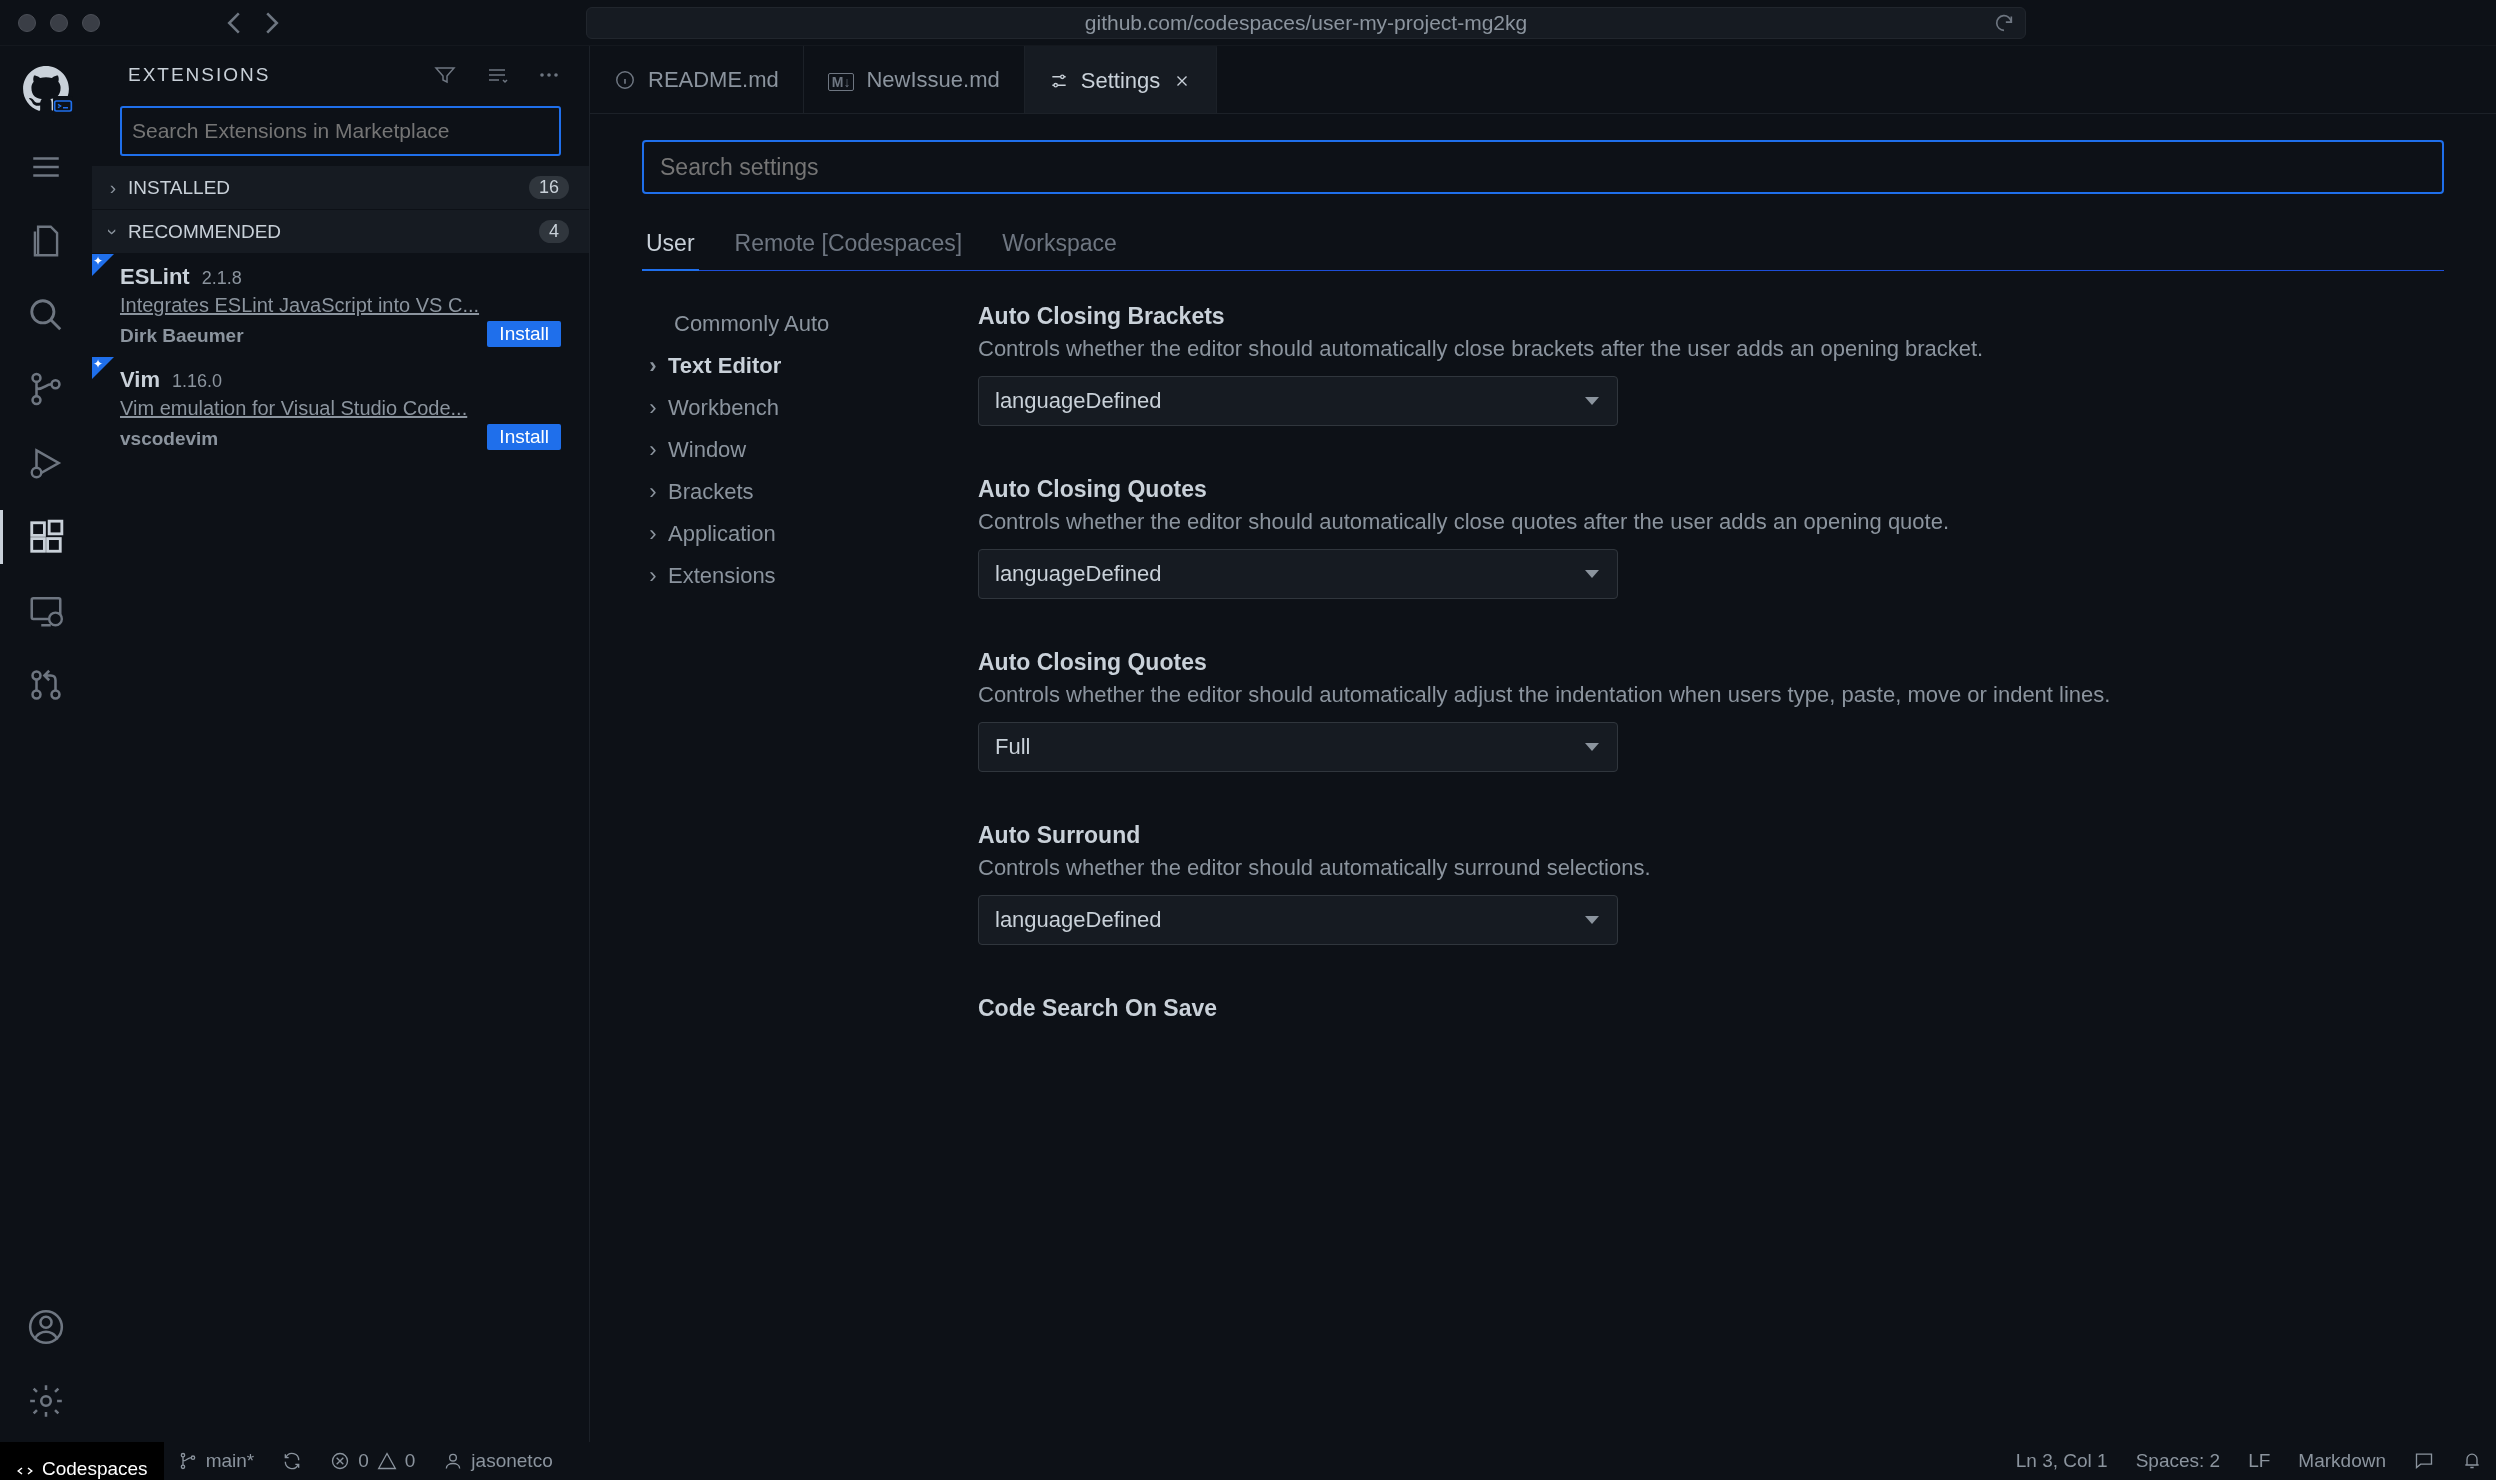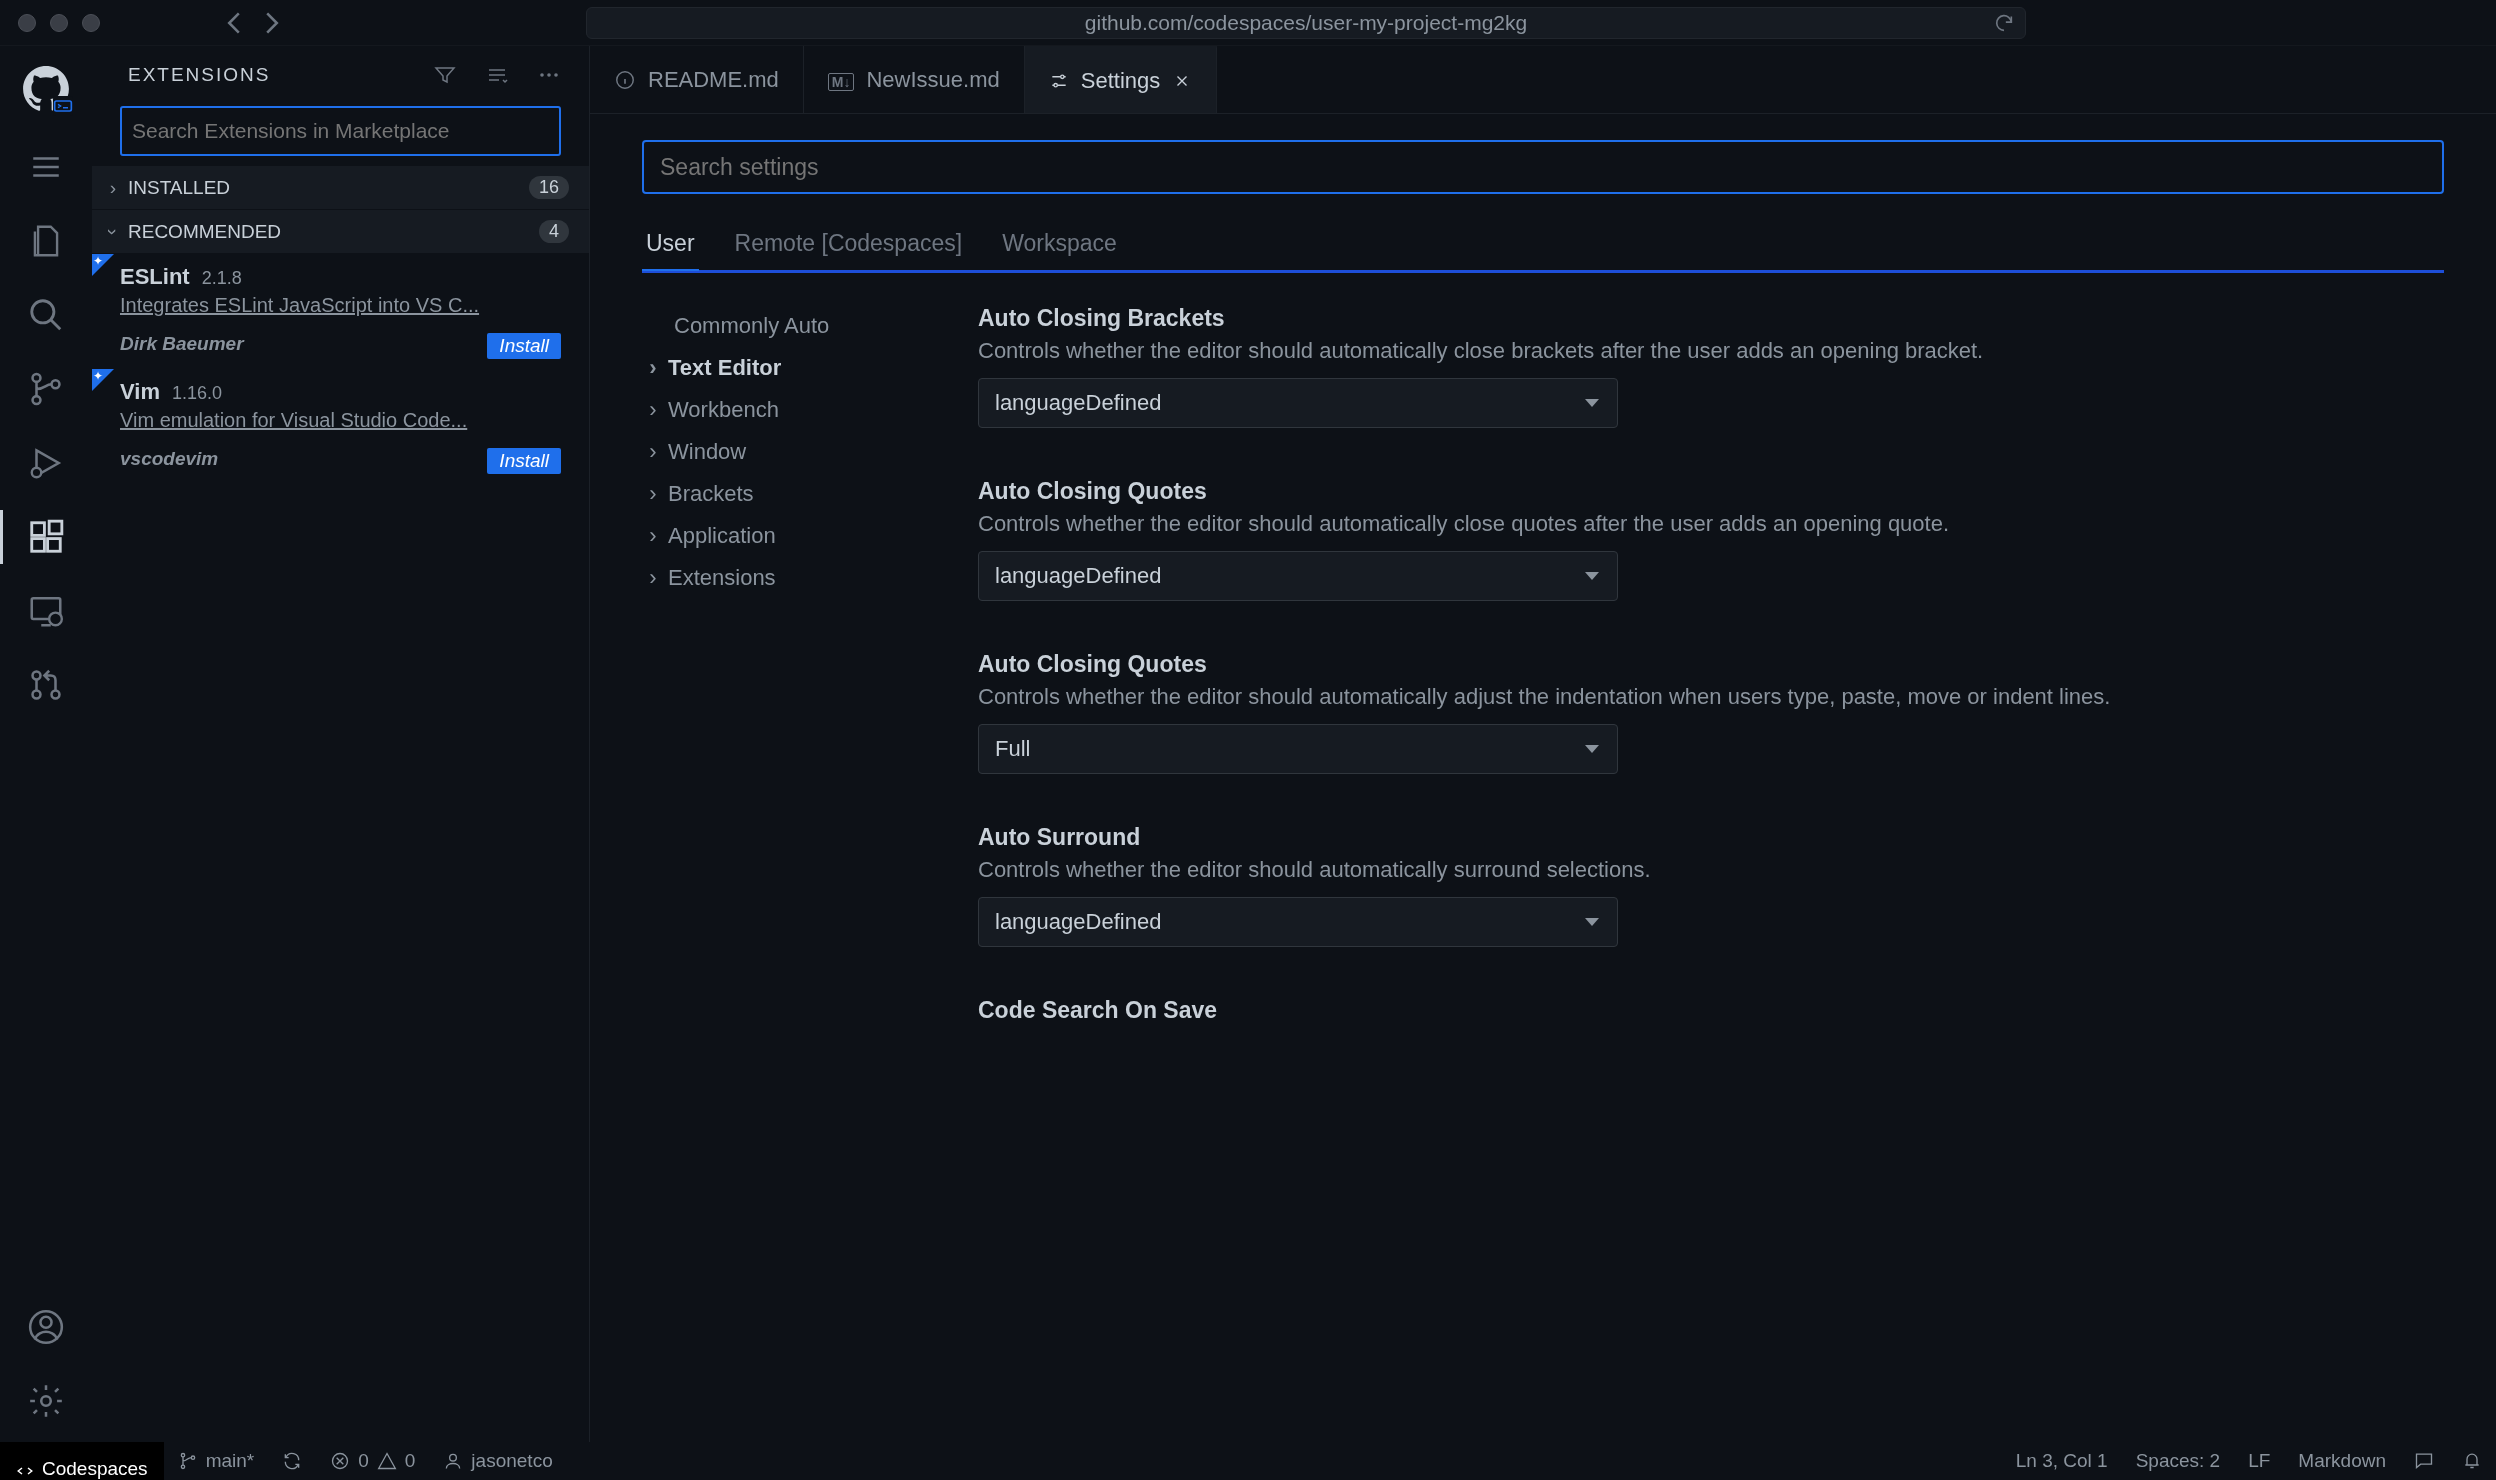--- a/index.html
+++ b/index.html
@@ -34,36 +34,36 @@
 .search-box input { background: transparent; border: none; outline: none; color: #c9d1d9; width: 100%; font-size: 21px; }
 .section-header { height: 44px; display: flex; align-items: center; padding: 0 20px 0 14px; background: #161b22; color: #c9d1d9; font-size: 19px; cursor: pointer; gap: 8px; border-bottom: 1px solid #0d1117;}
 .section-count { margin-left: auto; background: #30363d; padding: 1px 10px; border-radius: 12px; font-size: 18px; }
 .ext-item { padding: 10px 28px 10px 28px; position: relative; cursor: pointer; }
 .ext-badge { position: absolute; left: 0; top: 0; width: 0; height: 0; border-style: solid; border-width: 22px 22px 0 0; border-color: #1f6feb transparent transparent transparent; }
 .ext-badge::after { content: '✦'; position: absolute; top: -22px; left: 1px; font-size: 12px; color: #fff; }
 .ext-title-row { display: flex; align-items: baseline; gap: 12px; }
 .ext-name { font-weight: 600; color: #c9d1d9; font-size: 22px; }
 .ext-version { color: #8b949e; font-size: 18px; }
 .ext-desc { color: #8b949e; font-size: 20px; margin-top: 4px; white-space: nowrap; overflow: hidden; text-overflow: ellipsis; text-decoration: underline; }
-.ext-bottom { display: flex; align-items: flex-start; margin-top: 16px; font-style: italic; }
+.ext-bottom { display: flex; align-items: flex-end; margin-top: 4px; }
 .ext-author { color: #8b949e; font-size: 19px; font-weight: 600; }
 .install-btn { margin-left: auto; background: #1f6feb; color: #fff; padding: 2px 12px; font-size: 19px; border-radius: 2px; cursor: pointer; font-weight: 500;}
 
 
 .editor { flex: 1; display: flex; flex-direction: column; background: #0d1117; }
 .tabs { height: 68px; display: flex; background: #0d1117; border-bottom: 1px solid #1c2128; }
 .tab { padding: 0 24px; display: flex; align-items: center; gap: 12px; color: #8b949e; font-size: 22px; cursor: pointer; border-right: 1px solid #1c2128; }
 .tab.active { background: #161b22; color: #c9d1d9; border-top: 2px solid transparent; }
 .tab-close { width: 20px; height: 20px; display: flex; align-items: center; justify-content: center; }
 
 
 .settings-body { flex: 1; padding: 26px 52px; overflow: auto; display: flex; flex-direction: column; }
 .settings-search { height: 54px; border: 2px solid #1f6feb; border-radius: 4px; padding: 0 16px; display: flex; align-items: center; margin-bottom: 24px; }
 .settings-search input { background: transparent; border: none; outline: none; color: #8b5cf6; width: 100%; font-size: 23px; }
-.settings-tabs { display: flex; gap: 32px; border-bottom: 3px solid #1d4ed8; margin-bottom: 32px; }
+.settings-tabs { display: flex; gap: 32px; border-bottom: 1px solid #1d4ed8; margin-bottom: 32px; }
 .settings-tab { padding: 12px 4px; color: #6e7681; cursor: pointer; font-size: 23px; }
 .settings-tab.active { color: #c9d1d9; border-bottom: 2px solid #1f6feb; margin-bottom: -1px; font-weight: 500;}
 .settings-main { display: flex; gap: 56px; }
 .settings-nav { width: 280px; }
 .settings-nav-item { padding: 8px 4px; color: #8b949e; cursor: pointer; display: flex; align-items: center; gap: 8px; font-size: 22px; }
 .settings-nav-item.active { color: #c9d1d9; font-weight: 700; }
 .settings-nav-item.plain { padding-left: 32px; }
 .chevron { display: inline-block; width: 14px; text-align: center; color: #8b949e; }
 .settings-content { flex: 1; }
 .setting-block { margin-bottom: 50px; }

